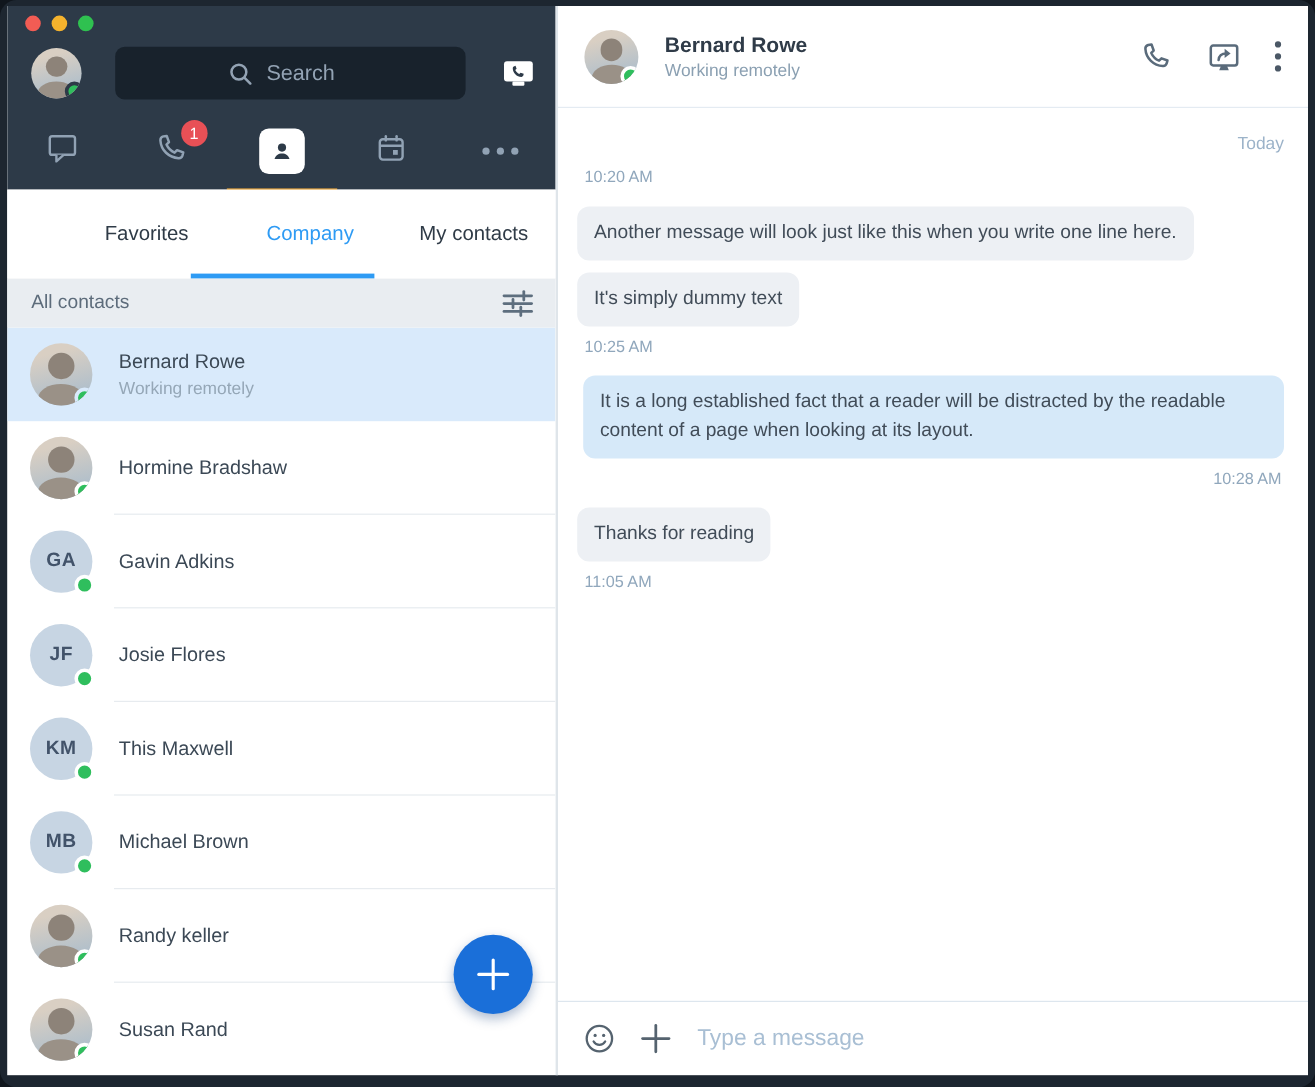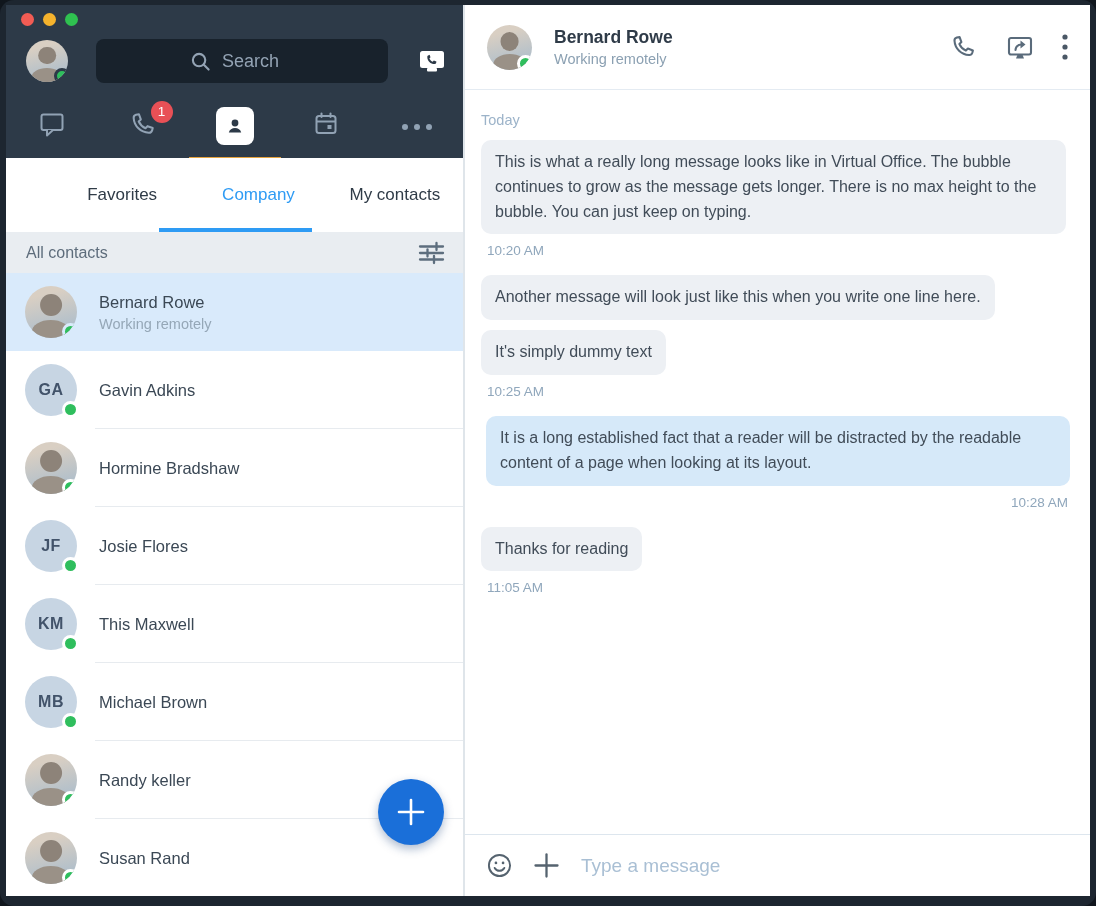--- a/index.html
+++ b/index.html
@@ -76,21 +76,21 @@
   .chead { height:85px; flex:none; border-bottom:1px solid #e4ebf2; display:flex; align-items:center;
            padding:0 22px; }
   .chead .avatar { width:45px; height:45px; }
   .hmeta { margin-left:22px; }
   .hname { font-size:17.5px; font-weight:bold; color:#2f3b48; }
   .hstatus { font-size:14.5px; color:#8ba0b2; margin-top:3px; }
   .hicons { margin-left:auto; display:flex; align-items:center; gap:27px; }
   .hicons > span { cursor:pointer; display:flex; }
 
   .messages { flex:1; overflow:hidden; padding:0 20px 0 16px; }
-  .day { text-align:left; font-size:14.5px; color:#9cb3c9; margin:22px 0 12px; }
+  .day { text-align:right; font-size:14.5px; color:#9cb3c9; margin:22px 0 12px; }
   .msg { margin-bottom:10px; }
   .msg.out { text-align:left; }
   .bubble { display:inline-block; background:#edf0f4; border-radius:10px; padding:10px 14px;
             font-size:16px; line-height:1.55; color:#414c58; max-width:585px; }
   .msg.out .bubble { background:#d6e9f9; margin-left:5px; }
   .time { font-size:13.5px; color:#90a7bc; margin:9px 0 17px 6px; }
   .msg.out .time { text-align:right; margin-right:2px; }
 
   .composer { height:62px; flex:none; border-top:1px solid #dde6ee; display:flex; align-items:center;
               padding:0 22px; gap:21px; }
@@ -206,37 +206,37 @@
 
       <span class="dot"></span>
     </div>
     <div class="cmeta">
       <div class="cname">Bernard Rowe</div>
       <div class="cstatus">Working remotely</div>
     </div>
   </div>
 
   <div class="contact">
+    <div class="avatar photo">
+
+      <span class="dot"></span>
+    </div>
+    <div class="cmeta">
+      <div class="cname">Hormine Bradshaw</div>
+
+    </div>
+  </div>
+
+  <div class="contact">
     <div class="avatar">
       <span class="init">GA</span>
       <span class="dot"></span>
     </div>
     <div class="cmeta">
       <div class="cname">Gavin Adkins</div>
-
-    </div>
-  </div>
-
-  <div class="contact">
-    <div class="avatar photo">
-
-      <span class="dot"></span>
-    </div>
-    <div class="cmeta">
-      <div class="cname">Hormine Bradshaw</div>
 
     </div>
   </div>
 
   <div class="contact">
     <div class="avatar">
       <span class="init">JF</span>
       <span class="dot"></span>
     </div>
     <div class="cmeta">
@@ -328,21 +328,20 @@
               <circle cx="3" cy="23" r="2.6"></circle>
           </svg>
         </span>
       </div>
     </div>
 
     <div class="messages">
       <div class="day">Today</div>
       <div id="msg-container">
   <div class="msg in">
-    <div><span class="bubble">This is what a really long message looks like in Virtual Office. The bubble continues to grow as the message gets longer. There is no max height to the bubble. You can just keep on typing.</span></div>
     <div class="time">10:20 AM</div>
   </div>
 
   <div class="msg in">
     <div><span class="bubble">Another message will look just like this when you write one line here.</span></div>
 
   </div>
 
   <div class="msg in">
     <div><span class="bubble">It's simply dummy text</span></div>

